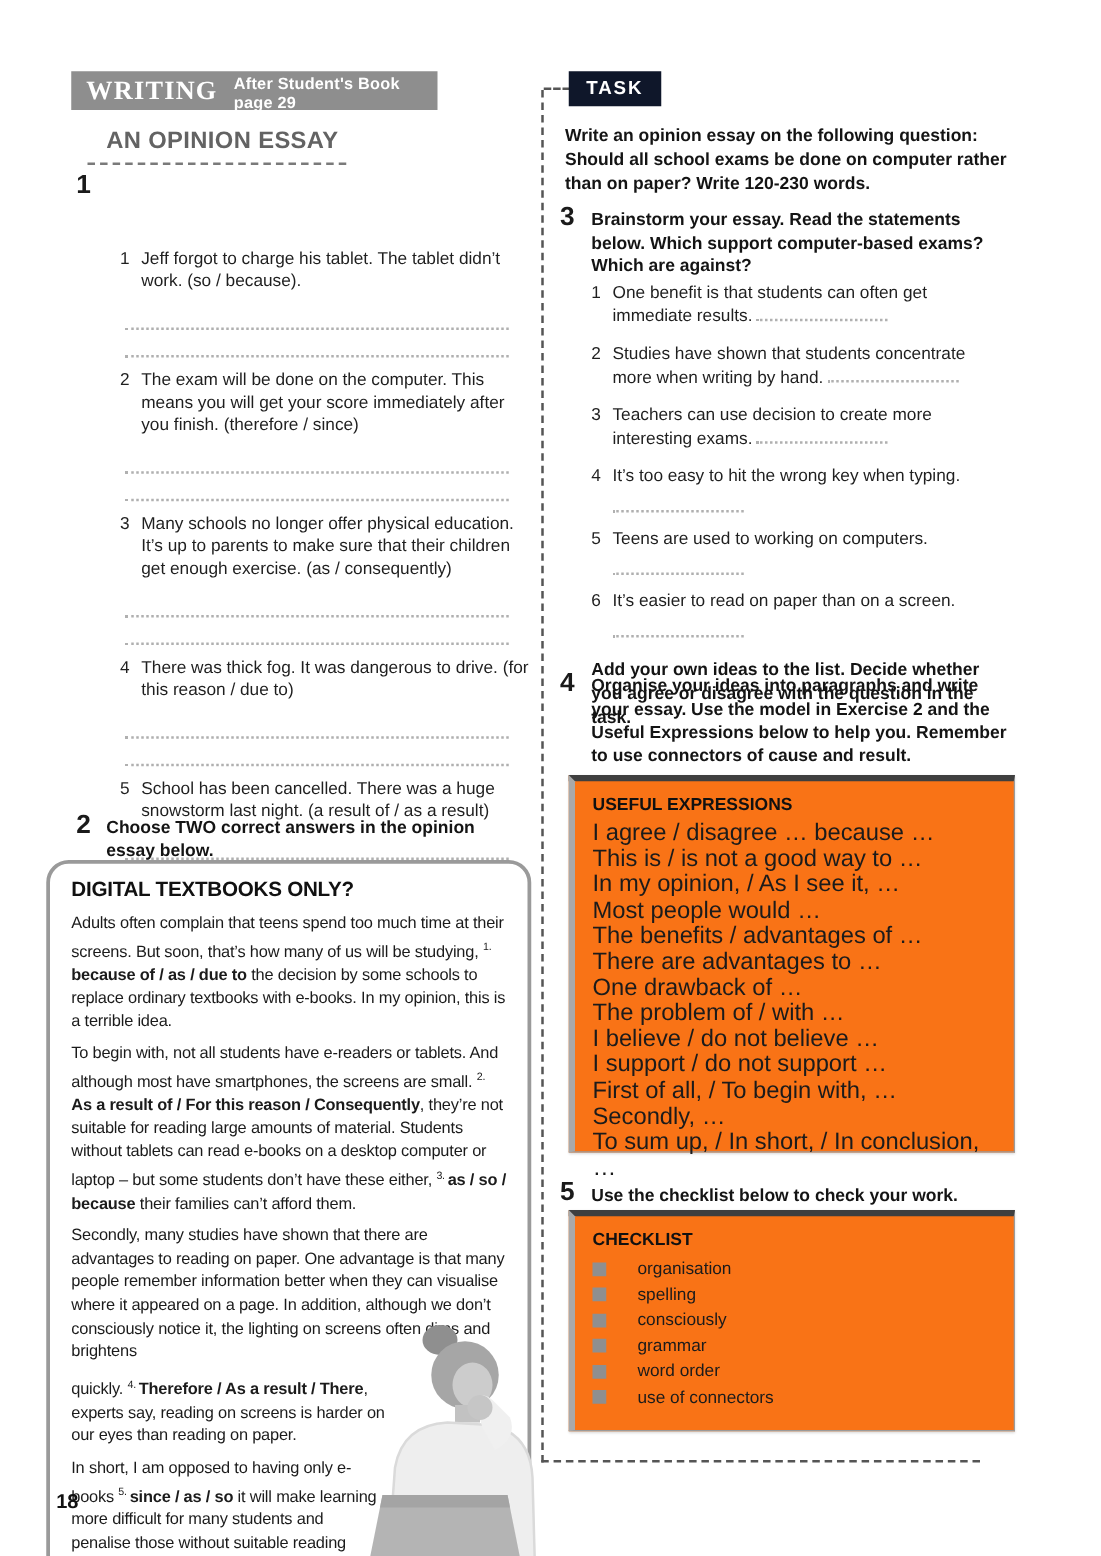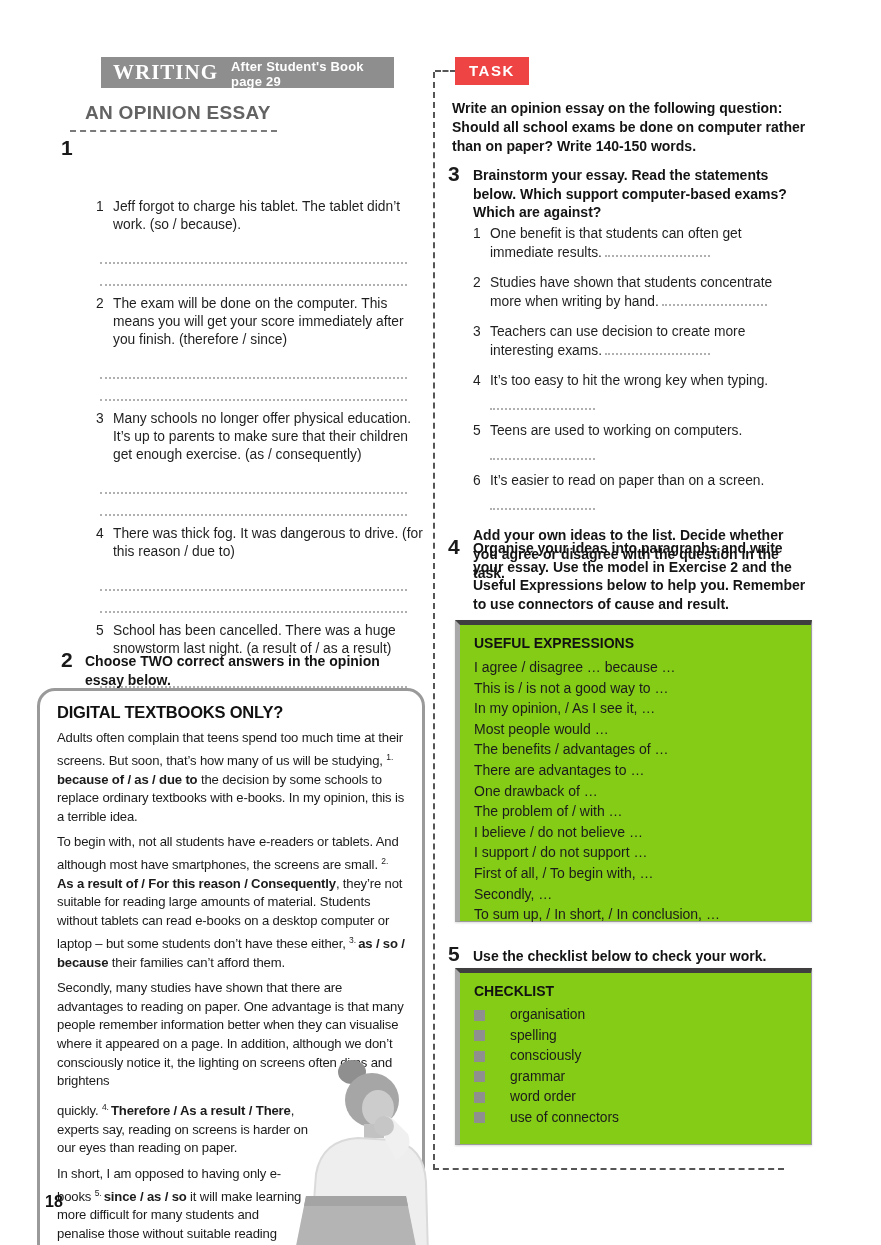--- a/index.html
+++ b/index.html
@@ -1,21 +1,21 @@
 <!DOCTYPE html>
 <html><head>
 <meta charset="utf-8">
 <style>
   html,body{margin:0;padding:0;background:#ffffff;}
   .page{position:relative;width:881px;height:1245px;background:#fff;overflow:hidden;
         font-family:"Liberation Sans", sans-serif;color:#1f1f1f;}
 
   
   .writing-bar{position:absolute;left:57px;top:57px;width:293px;height:31px;background:#8e8e8e;
-               display:flex;align-items:center;gap:13px;padding:0 0 0 12px;box-sizing:border-box;margin-left:44px;}
+               display:flex;align-items:center;gap:13px;padding:0 0 0 12px;box-sizing:border-box;}
   .writing-title{font-family:"Liberation Serif", serif;font-weight:700;color:#fff;font-size:21px;letter-spacing:1px;}
   .writing-sub{color:#fff;font-weight:700;font-size:13px;letter-spacing:.2px;padding-top:3px;}
 
   .opinion-heading{position:absolute;left:70px;top:102px;color:#636363;font-weight:700;font-size:19px;
                    letter-spacing:.3px;padding:0 6px 6px 15px;border-bottom:2px dashed #7a7a7a;}
 
   .ex-num{position:absolute;font-size:21px;font-weight:700;color:#1a1a1a;}
   .ex-instr{position:absolute;font-weight:700;font-size:14px;line-height:18.5px;color:#141414;}
 
   .ex1-items{position:absolute;left:96px;top:198px;width:329px;}
@@ -37,36 +37,36 @@
 
   .student-photo{position:absolute;left:280px;top:1056px;width:152px;height:200px;z-index:3;}
 
   .page-number{position:absolute;left:45px;top:1193px;font-weight:700;font-size:16px;color:#111;z-index:4;}
 
   
   .task-region{position:absolute;left:433px;top:72px;width:349px;height:1096px;
                border-left:2px dashed #555;border-bottom:2px dashed #555;}
   .task-region::before{content:"";position:absolute;left:0;top:-2px;width:21px;border-top:2px dashed #555;}
 
-  .task-label{position:absolute;left:455px;top:57px;background:#ef4444;color:#fff;font-weight:700;
+  .task-label{position:absolute;left:455px;top:57px;background:#0f172a;color:#fff;font-weight:700;
               font-size:15px;letter-spacing:1.5px;padding:5px 14px 6px 14px;}
   .task-text{position:absolute;left:452px;top:99px;width:360px;font-weight:700;font-size:14px;line-height:19px;color:#141414;}
 
   .statements{position:absolute;left:473px;top:224px;width:315px;}
   .st-item{margin-bottom:11px;}
   .st-row{display:flex;font-size:13.8px;line-height:19px;}
   .dotline-inline{display:inline-block;width:105px;border-bottom:2px dotted #b0b0b0;height:11px;margin-left:3px;}
   .dotline-below{width:105px;border-bottom:2px dotted #b0b0b0;height:16px;margin:2px 0 4px 17px;}
   .followup{margin-top:16px;font-weight:700;font-size:14px;line-height:19px;color:#141414;}
 
-  .panel{position:absolute;left:455px;width:357px;box-sizing:border-box;background:#84cc16;
+  .panel{position:absolute;left:455px;width:357px;box-sizing:border-box;background:#f97316;
          border:1px solid #9b9b9b;border-top:5px solid #3f3f3f;border-left:5px solid #a9a9a9;
          padding:10px 14px 8px 14px;box-shadow:0 1px 2px rgba(0,0,0,.15);}
   .panel-title{font-weight:700;font-size:14px;margin:0 0 6px 0;color:#111;}
-  .ue-line{font-size:14px;line-height:20.6px;color:#1b1b1b;}
+  .ue-line{font-size:19px;line-height:20.6px;color:#1b1b1b;}
 
   .cl-item{display:flex;align-items:center;font-size:13.8px;line-height:20.5px;color:#1b1b1b;gap:15px;}
   .cl-bullet{width:11px;height:11px;background:#8f8f8f;margin-right:10px;flex:0 0 11px;}
 </style>
 </head>
 <body>
 
 <div class="page">
 
   <div class="writing-bar">
@@ -164,21 +164,21 @@
     <circle cx="104" cy="70" r="10" fill="#c6c6c6"></circle>
     <path d="M26,140 L126,140 L138,200 L14,200 Z" fill="#b4b4b4"></path>
     <path d="M26,140 L126,140 L128,150 L24,150 Z" fill="#a4a4a4"></path>
   </svg>
 
   <div class="page-number">18</div>
 
   <div class="task-region"></div>
 
   <div class="task-label">TASK</div>
-  <div class="task-text">Write an opinion essay on the following question: Should all school exams be done on computer rather than on paper? Write 140-150 words.</div>
+  <div class="task-text">Write an opinion essay on the following question: Should all school exams be done on computer rather than on paper? Write 120-230 words.</div>
 
   <div class="ex-num" style="left:448px;top:162px;">3</div>
   <div class="ex-instr" style="left:473px;top:166px;width:335px;">Brainstorm your essay. Read the statements below. Which support computer-based exams? Which are against?</div>
 
   <div class="statements">
     <div>
   <div class="st-item">
     <div class="st-row">
       <span class="item-num">1</span>
       <span class="item-text"><span>One benefit is that students can often get immediate results.</span><span class="dotline-inline"></span></span>

